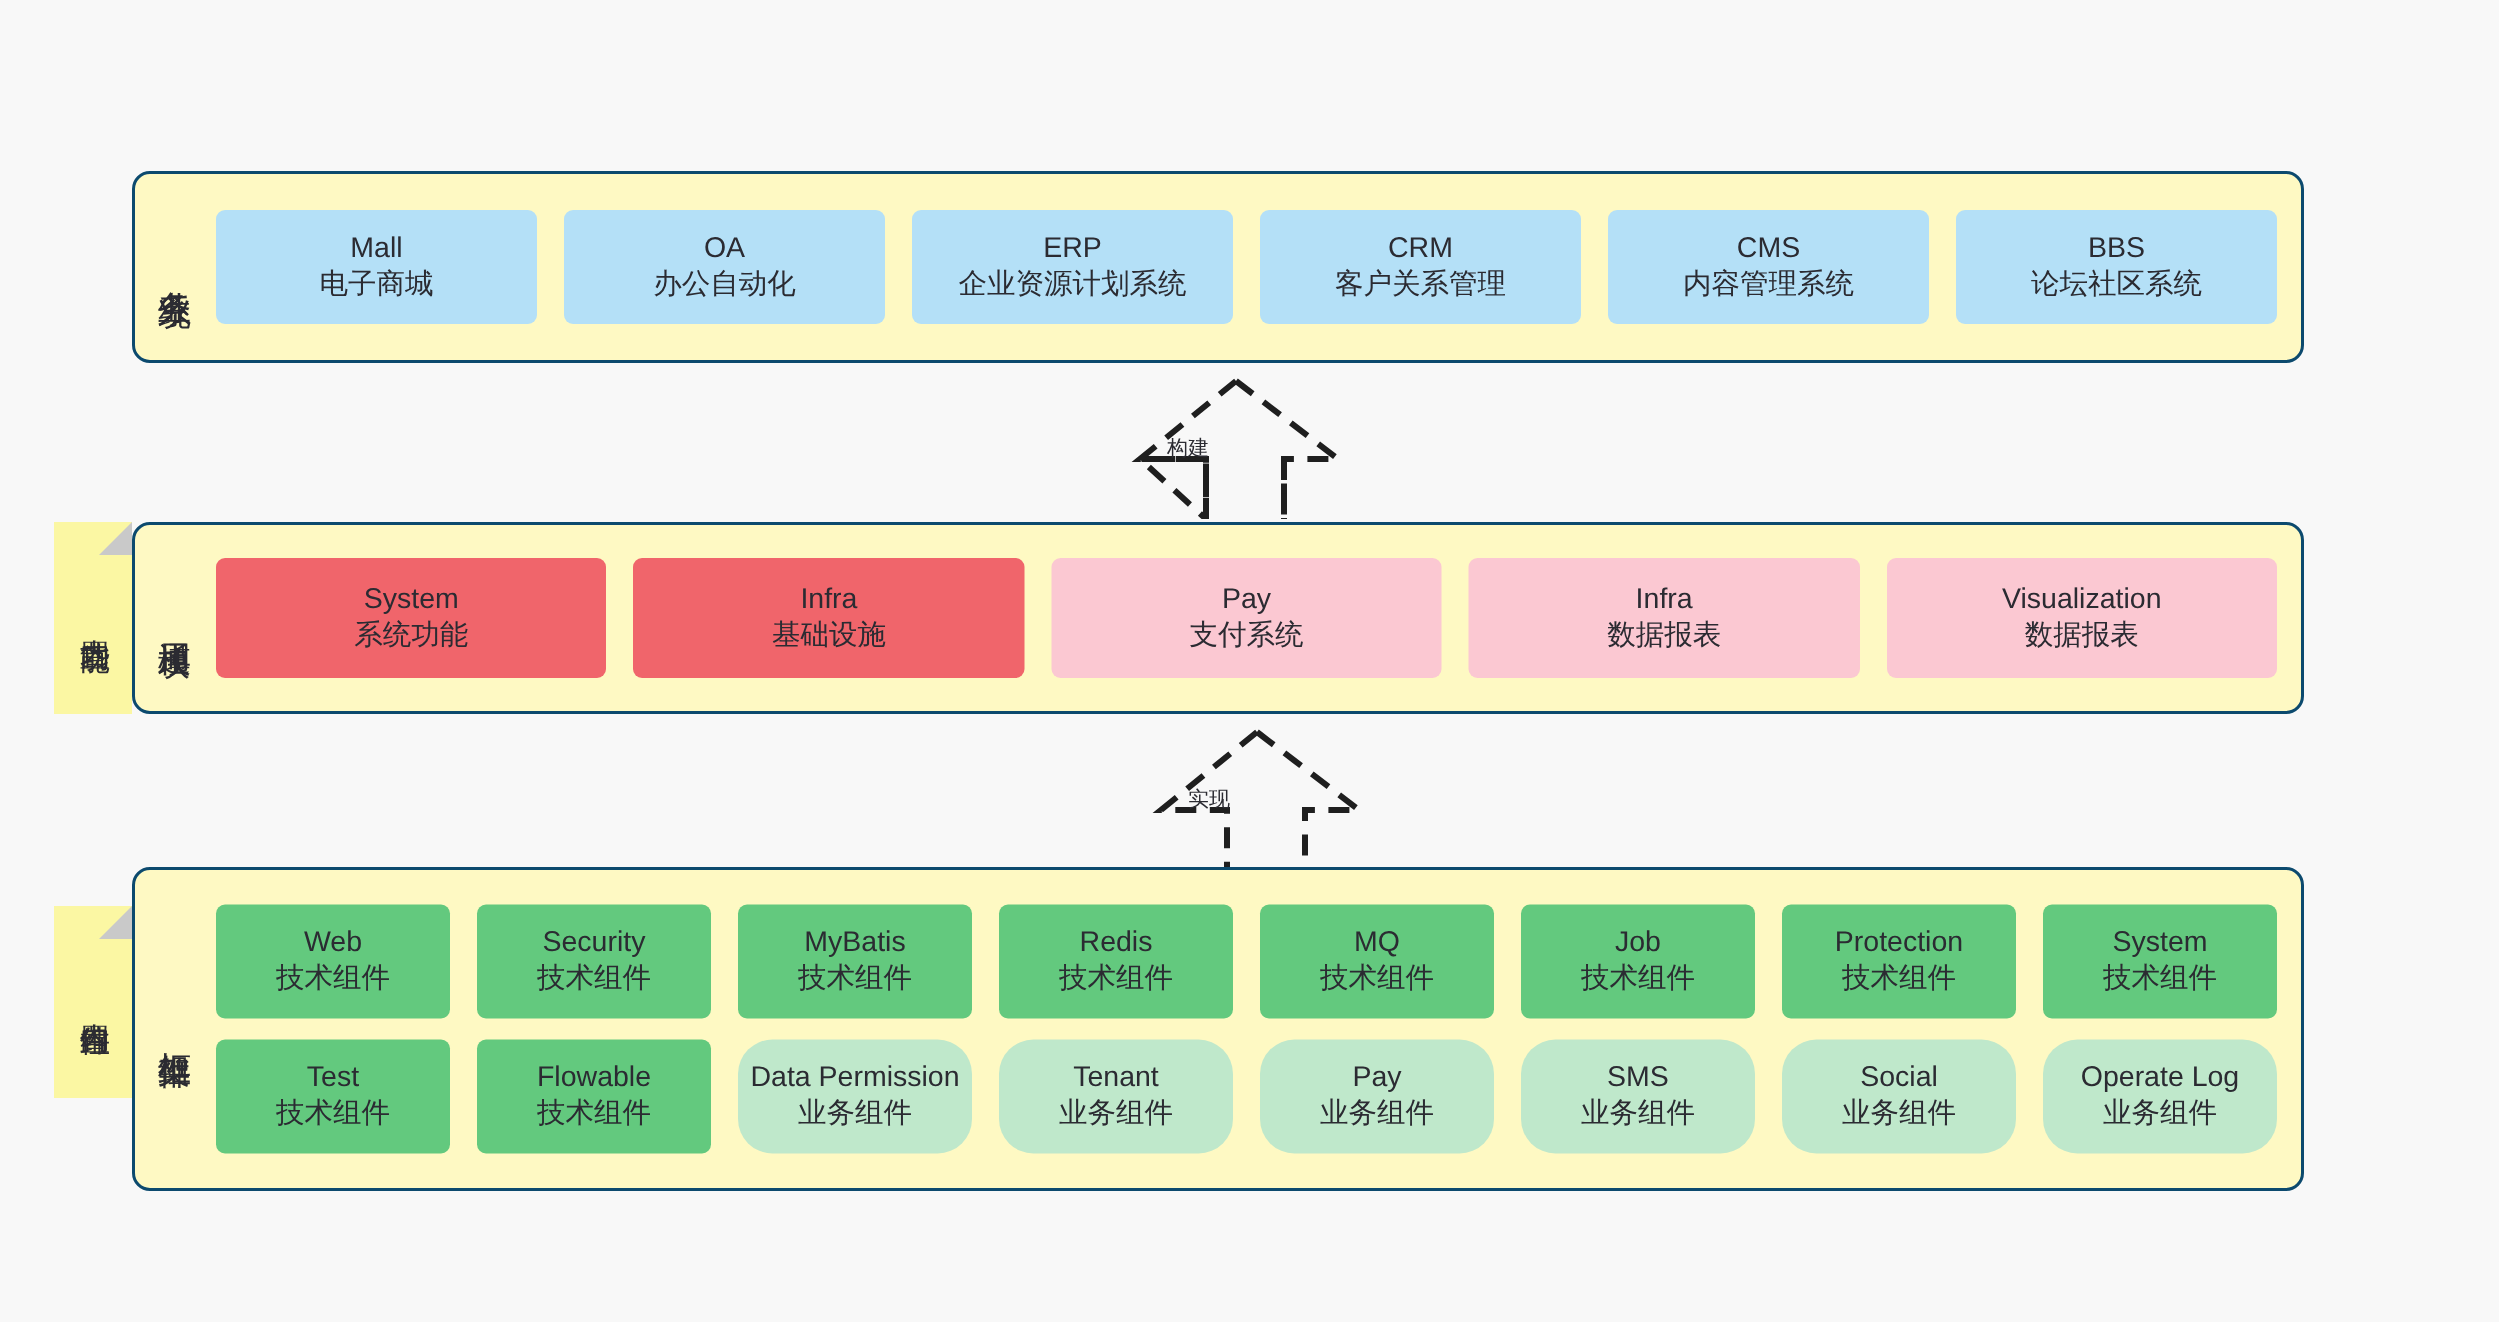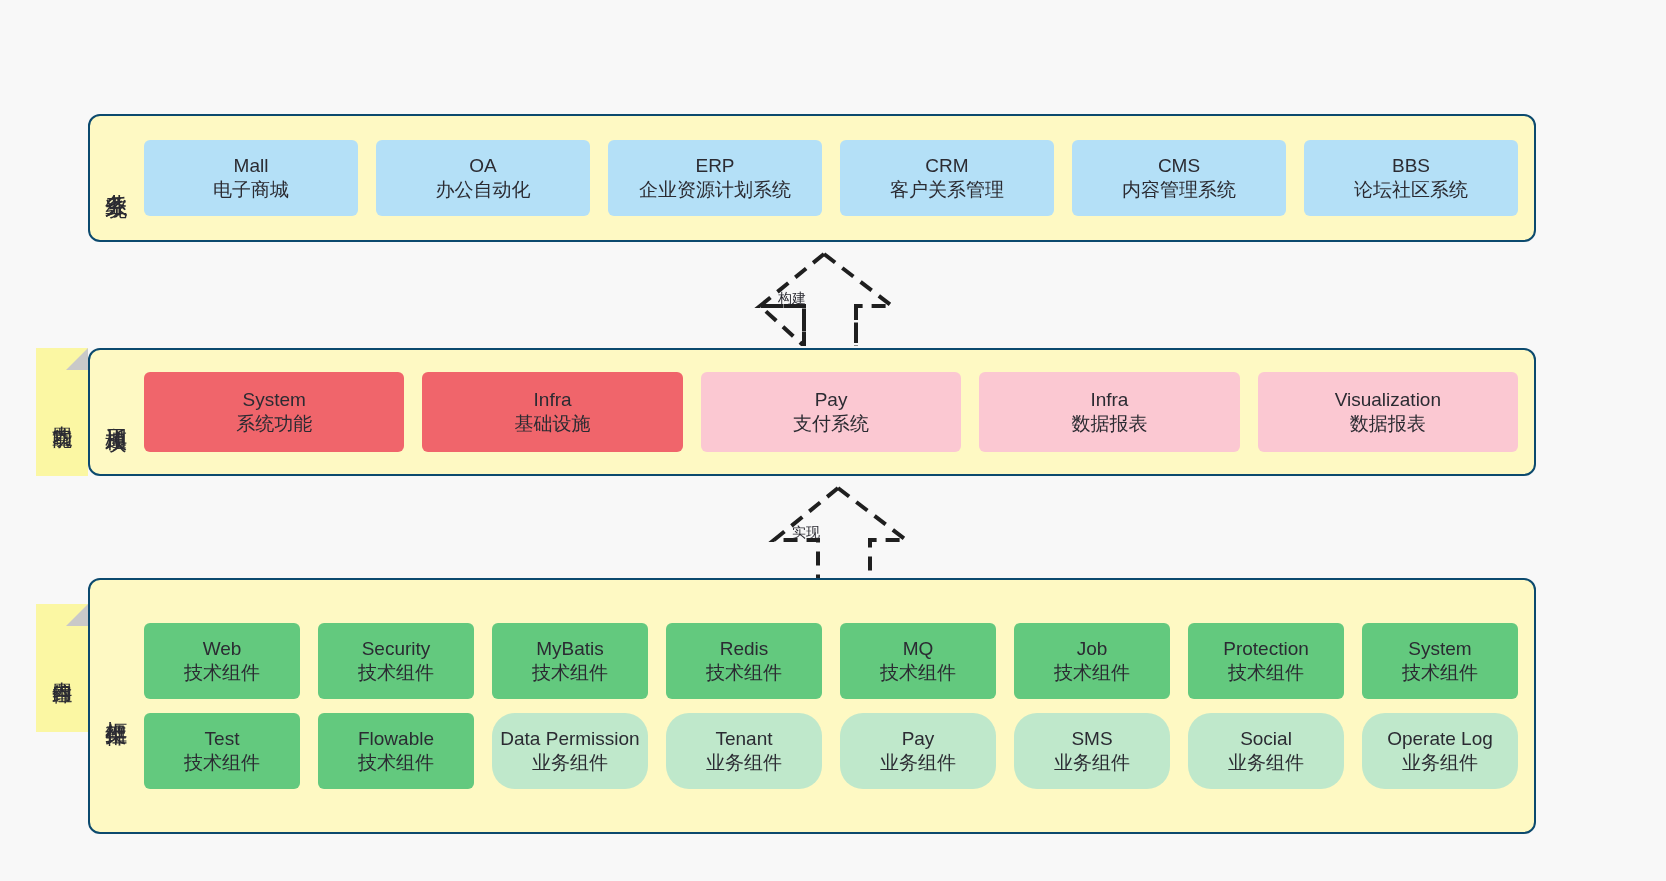--- a/index.html
+++ b/index.html
@@ -97,21 +97,21 @@
     height: 80px;
   }
   .c-red   { background: #f0656b; }
   .c-pink  { background: #fbc8d2; }
 
   
   #layer-framework {
     left: 88px;
     top: 578px;
     width: 1448px;
-    height: 256px;
+    height: 216px;
   }
   #layer-framework .cell {
     height: 76px;
   }
   .c-green  { background: #63c97e; }
   .c-green2 { background: #bfe8cb; border-radius: 23px; }
 
   
   .note {
     position: absolute;

